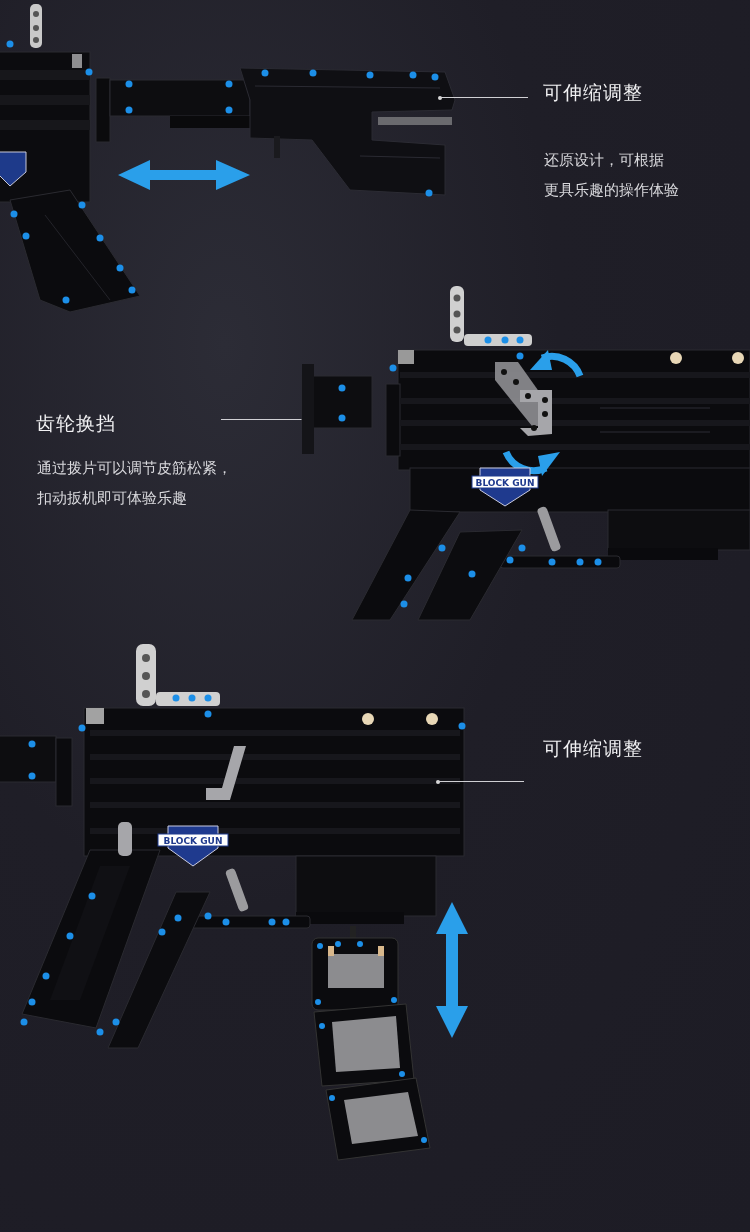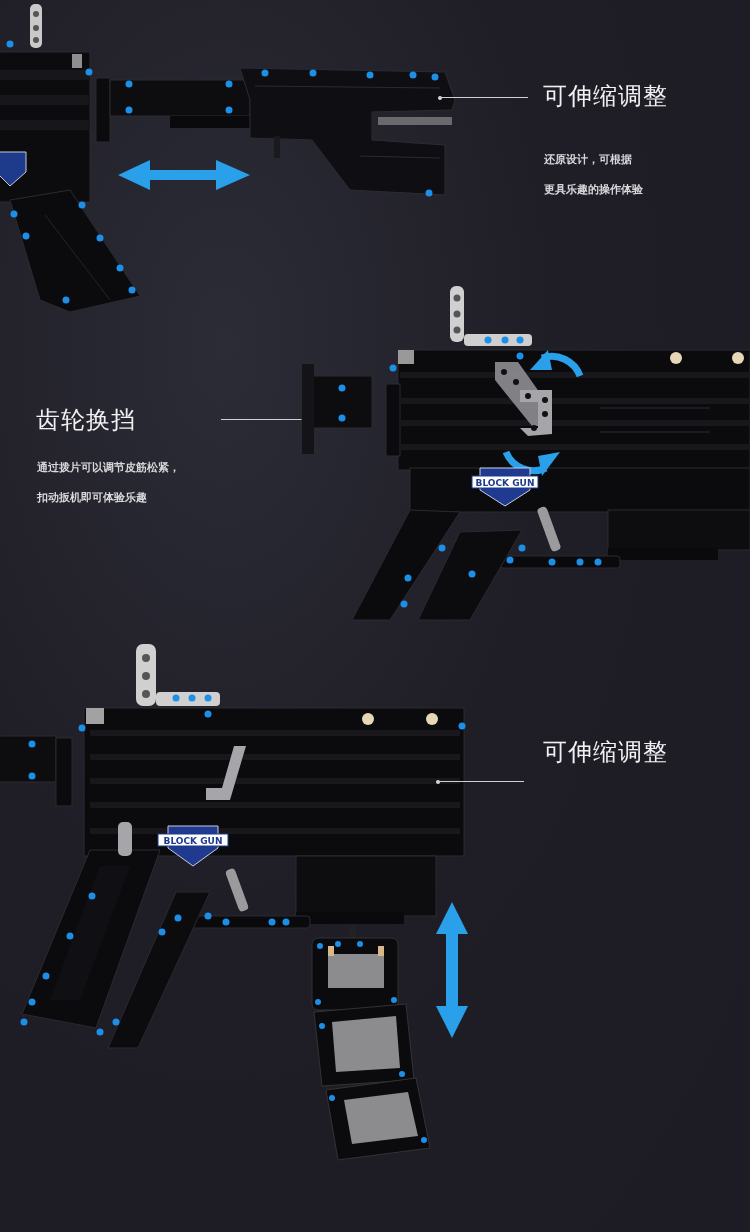--- a/index.html
+++ b/index.html
@@ -7,22 +7,22 @@
     width:750px; height:1232px; overflow:hidden;
     background: radial-gradient(ellipse at 30% 28%, #2c2c36 0%, #1f1e27 45%, #1d1c25 100%);
     font-family: "DejaVu Sans", "Liberation Sans", sans-serif;
     color:#e8e8ea; position:relative;
   }
   .section { position:absolute; left:0; width:750px; }
   .sec1 { top:0; height:300px; }
   .sec2 { top:280px; height:340px; }
   .sec3 { top:630px; height:602px; }
 
-  .feature-title { position:absolute; font-size:24px; color:#f1f1f3; letter-spacing:1px; font-weight:normal; margin:0; }
-  .feature-desc  { position:absolute; font-size:11px; line-height:30px; color:#d8d8dc; margin:0;font-weight:bold; }
+  .feature-title { position:absolute; font-size:19px; color:#f1f1f3; letter-spacing:1px; font-weight:normal; margin:0; }
+  .feature-desc  { position:absolute; font-size:15px; line-height:30px; color:#d8d8dc; margin:0; }
   .leader { position:absolute; height:1px; background:#d0d0d4; }
   .leader-dot { position:absolute; width:4px; height:4px; border-radius:50%; background:#d8d8d8; }
 
   svg { position:absolute; overflow:visible; }
 </style>
 </head>
 <body>
 
 <div class="section sec1">
   <svg width="480" height="330" style="left:0;top:0">
@@ -85,21 +85,21 @@
   <div class="leader" style="left:440px;top:97px;width:88px"></div>
 
   <h2 class="feature-title" style="left:543px;top:80px">可伸缩调整</h2>
   <p class="feature-desc" style="left:544px;top:145px">
     <span>还原设计，可根据</span><br>
     <span>更具乐趣的操作体验</span>
   </p>
 </div>
 
 <div class="section sec2">
-  <h2 class="feature-title" style="left:36px;top:124px">齿轮换挡</h2>
+  <h2 class="feature-title" style="left:36px;top:131px">齿轮换挡</h2>
   <p class="feature-desc" style="left:37px;top:173px">
     <span>通过拨片可以调节皮筋松紧，</span><br>
     <span>扣动扳机即可体验乐趣</span>
   </p>
   <div class="leader" style="left:221px;top:139px;width:82px"></div>
 
   <svg width="460" height="340" style="left:290px;top:0">
 
     <rect x="160" y="6" width="14" height="56" rx="6" fill="#d0d0d0"></rect>
     <circle cx="167" cy="18" r="3.5" fill="#555"></circle>

